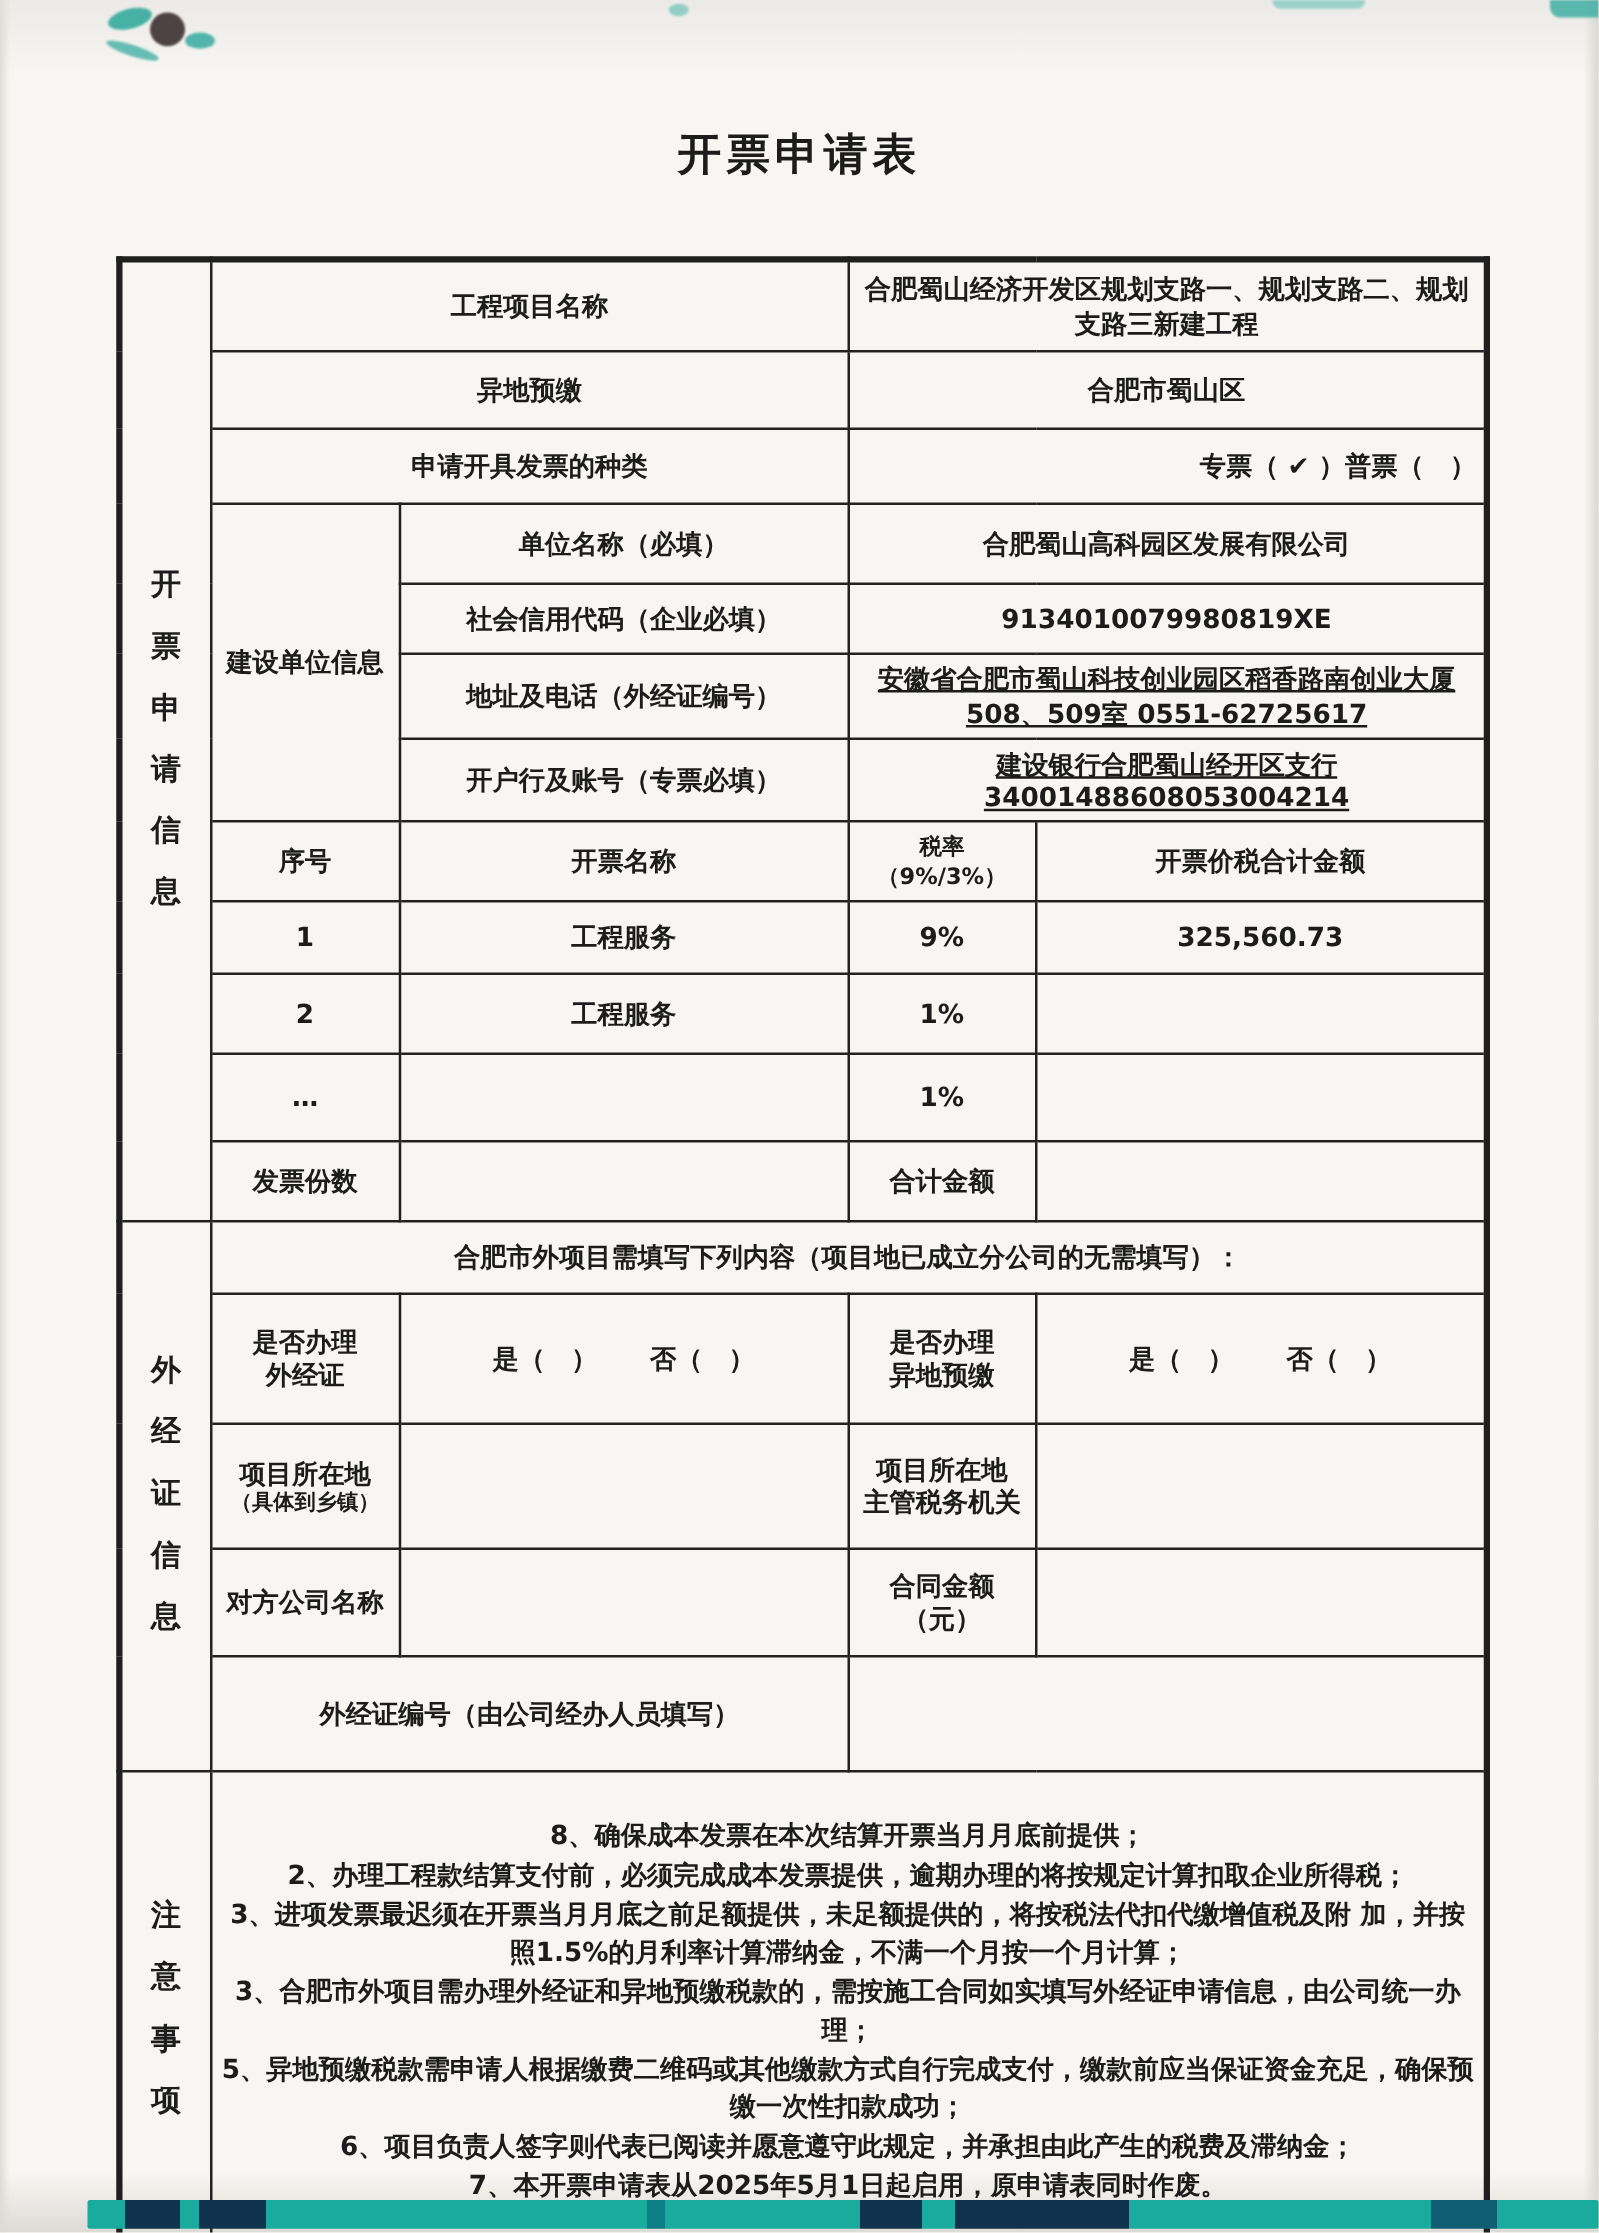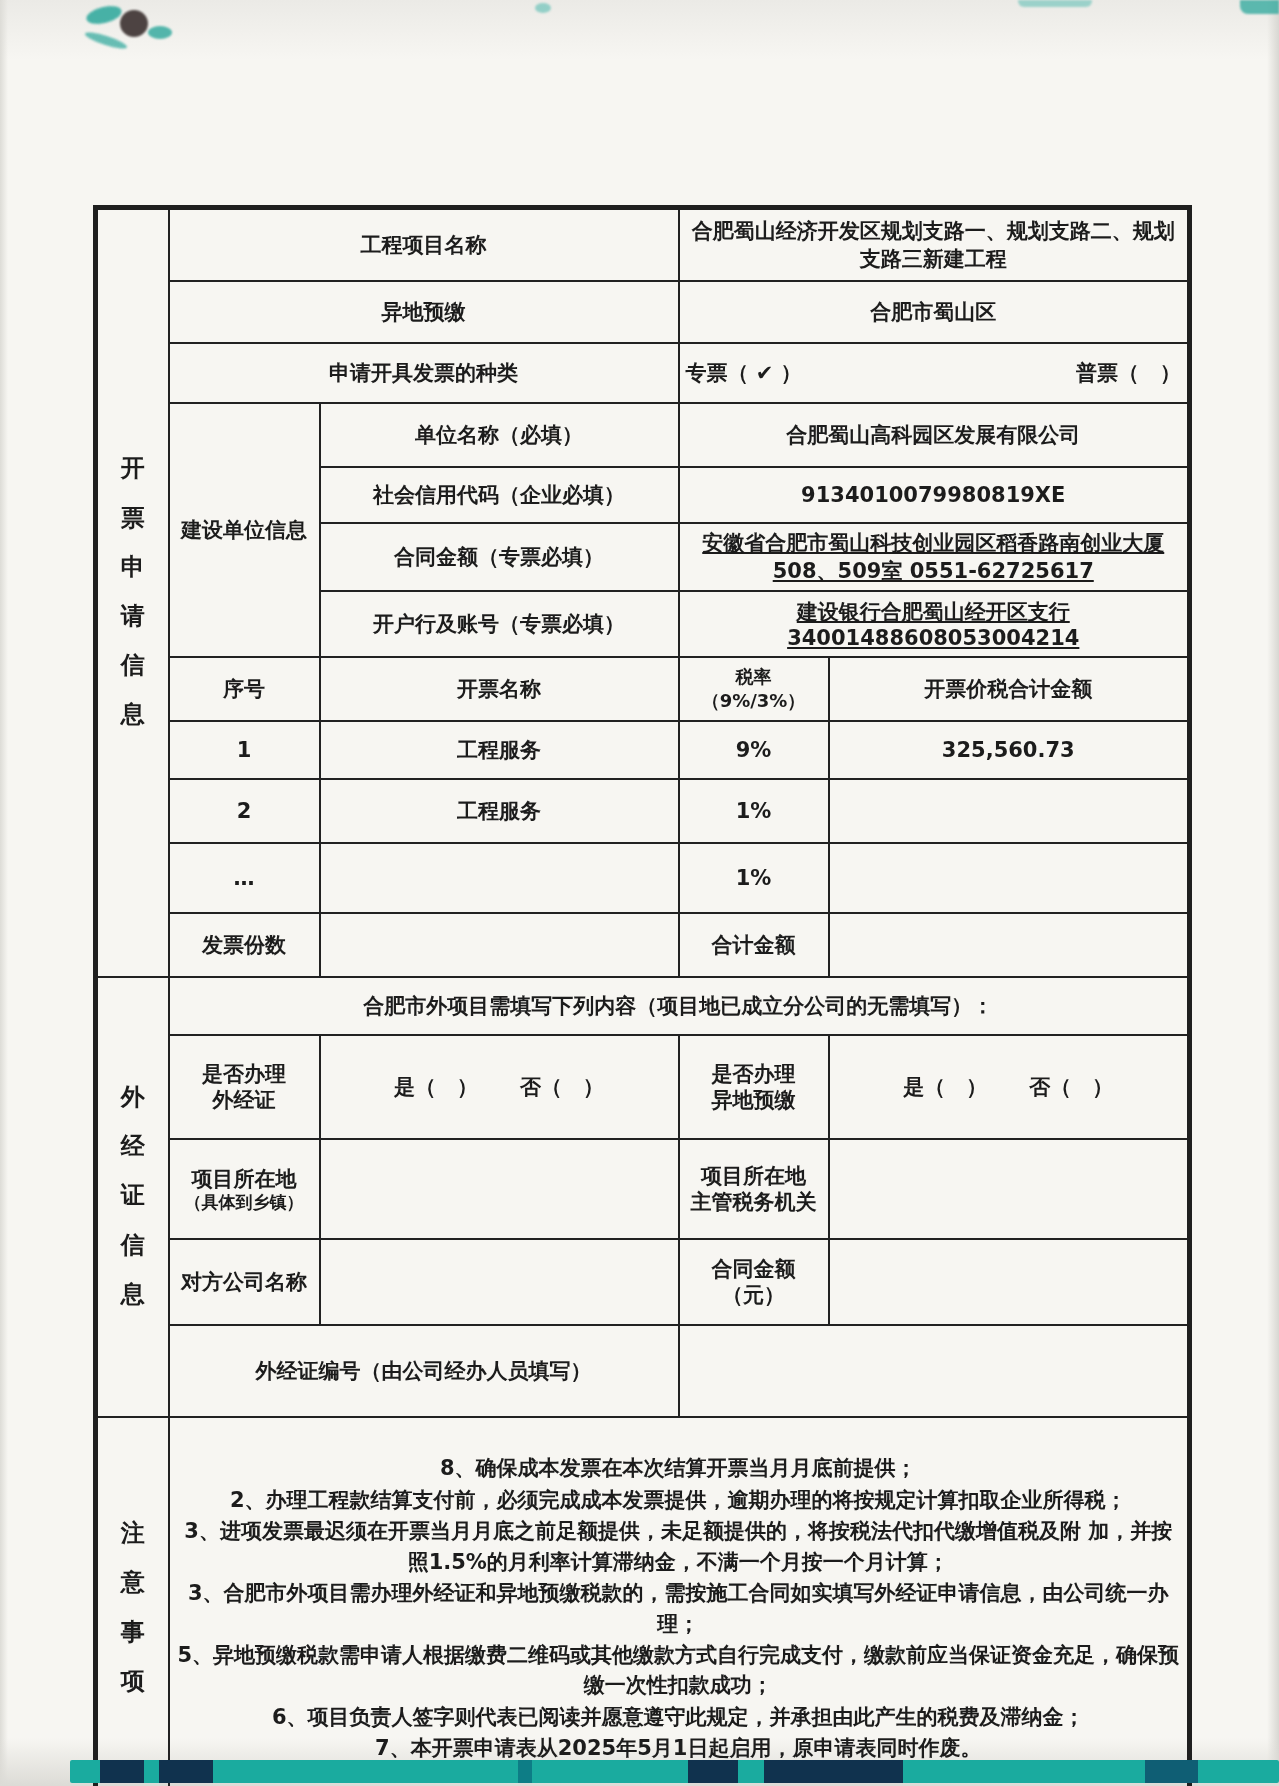--- a/index.html
+++ b/index.html
@@ -53,21 +53,21 @@
     border:5px solid #1f1f1f;}
   table.form td{border:2px solid #222;vertical-align:middle;text-align:center;
     font-size:21px;padding:3px 6px;word-break:break-word;}
   td.side{padding:0;}
   .vtext{width:26px;margin:0 auto;word-break:break-all;font-size:24px;line-height:2.05;letter-spacing:0;font-family:Liberation Mono, monospace;}
   .pre{white-space:pre-line;text-decoration:underline;}
   .left{text-align:left;}
   .right{text-align:right;padding-right:5px;}
   .small{font-size:17px;display:block;line-height:1.2;}
   .l1{display:block;line-height:1.25;}
-  .kind-flex{display:flex;justify-content:space-between;align-items:center;}
+  .kind-flex{display:flex;justify-content:flex-end;align-items:center;}
   .thickb td{border-bottom:5px solid #1f1f1f;}
   td.dotted{border-bottom:3px dotted #222;}
   
   .h64 td{height:64px}.h54 td{height:54px}.h52 td{height:52px}.h56 td{height:56px}
   .h48 td{height:48px}.h60 td{height:60px}.h58 td{height:58px}.h50 td{height:50px}
   .h62 td{height:62px}.h96 td{height:96px}.h92 td{height:92px}.h78 td{height:78px}
   .h84 td{height:84px}.h375 td{height:375px}
   .notes{padding:10px 12px;font-size:21px;line-height:1.45;text-align:left;}
   .notes div{margin:1px 0;}
   .amount{font-size:20px;}
@@ -81,20 +81,21 @@
 <div class="bottom-shade"></div>
 <div class="blob a1"></div>
 <div class="blob a2"></div>
 <div class="blob a3"></div>
 <div class="blob a4"></div>
 <div class="blob a5"></div>
 <div class="blob a6"></div>
 <div class="blob a7"></div>
 
 <div class="title-wrap">
+  <div class="title-form">开票申请表</div>
 </div>
 
 <table class="form">
   <colgroup>
     <col style="width:73px">
       <col style="width:151px">
       <col style="width:359px">
     <col style="width:150px">
       <col style="width:361px">
   </colgroup>
@@ -123,21 +124,21 @@
   <tr class="h56">
     <td rowspan="4">建设单位信息</td>
     <td>单位名称（必填）</td>
     <td colspan="2">合肥蜀山高科园区发展有限公司</td>
   </tr>
   <tr class="h48">
     <td>社会信用代码（企业必填）</td>
     <td colspan="2">9134010079980819XE</td>
   </tr>
   <tr class="h60">
-    <td>合同金额（专票必填）</td>
+    <td>地址及电话（外经证编号）</td>
     <td colspan="2" class="pre">安徽省合肥市蜀山科技创业园区稻香路南创业大厦
 508、509室 0551-62725617</td>
   </tr>
   <tr class="h58">
     <td>开户行及账号（专票必填）</td>
     <td colspan="2" class="pre">建设银行合肥蜀山经开区支行
 34001488608053004214</td>
   </tr>
   <tr class="h56">
     <td>序号</td>

